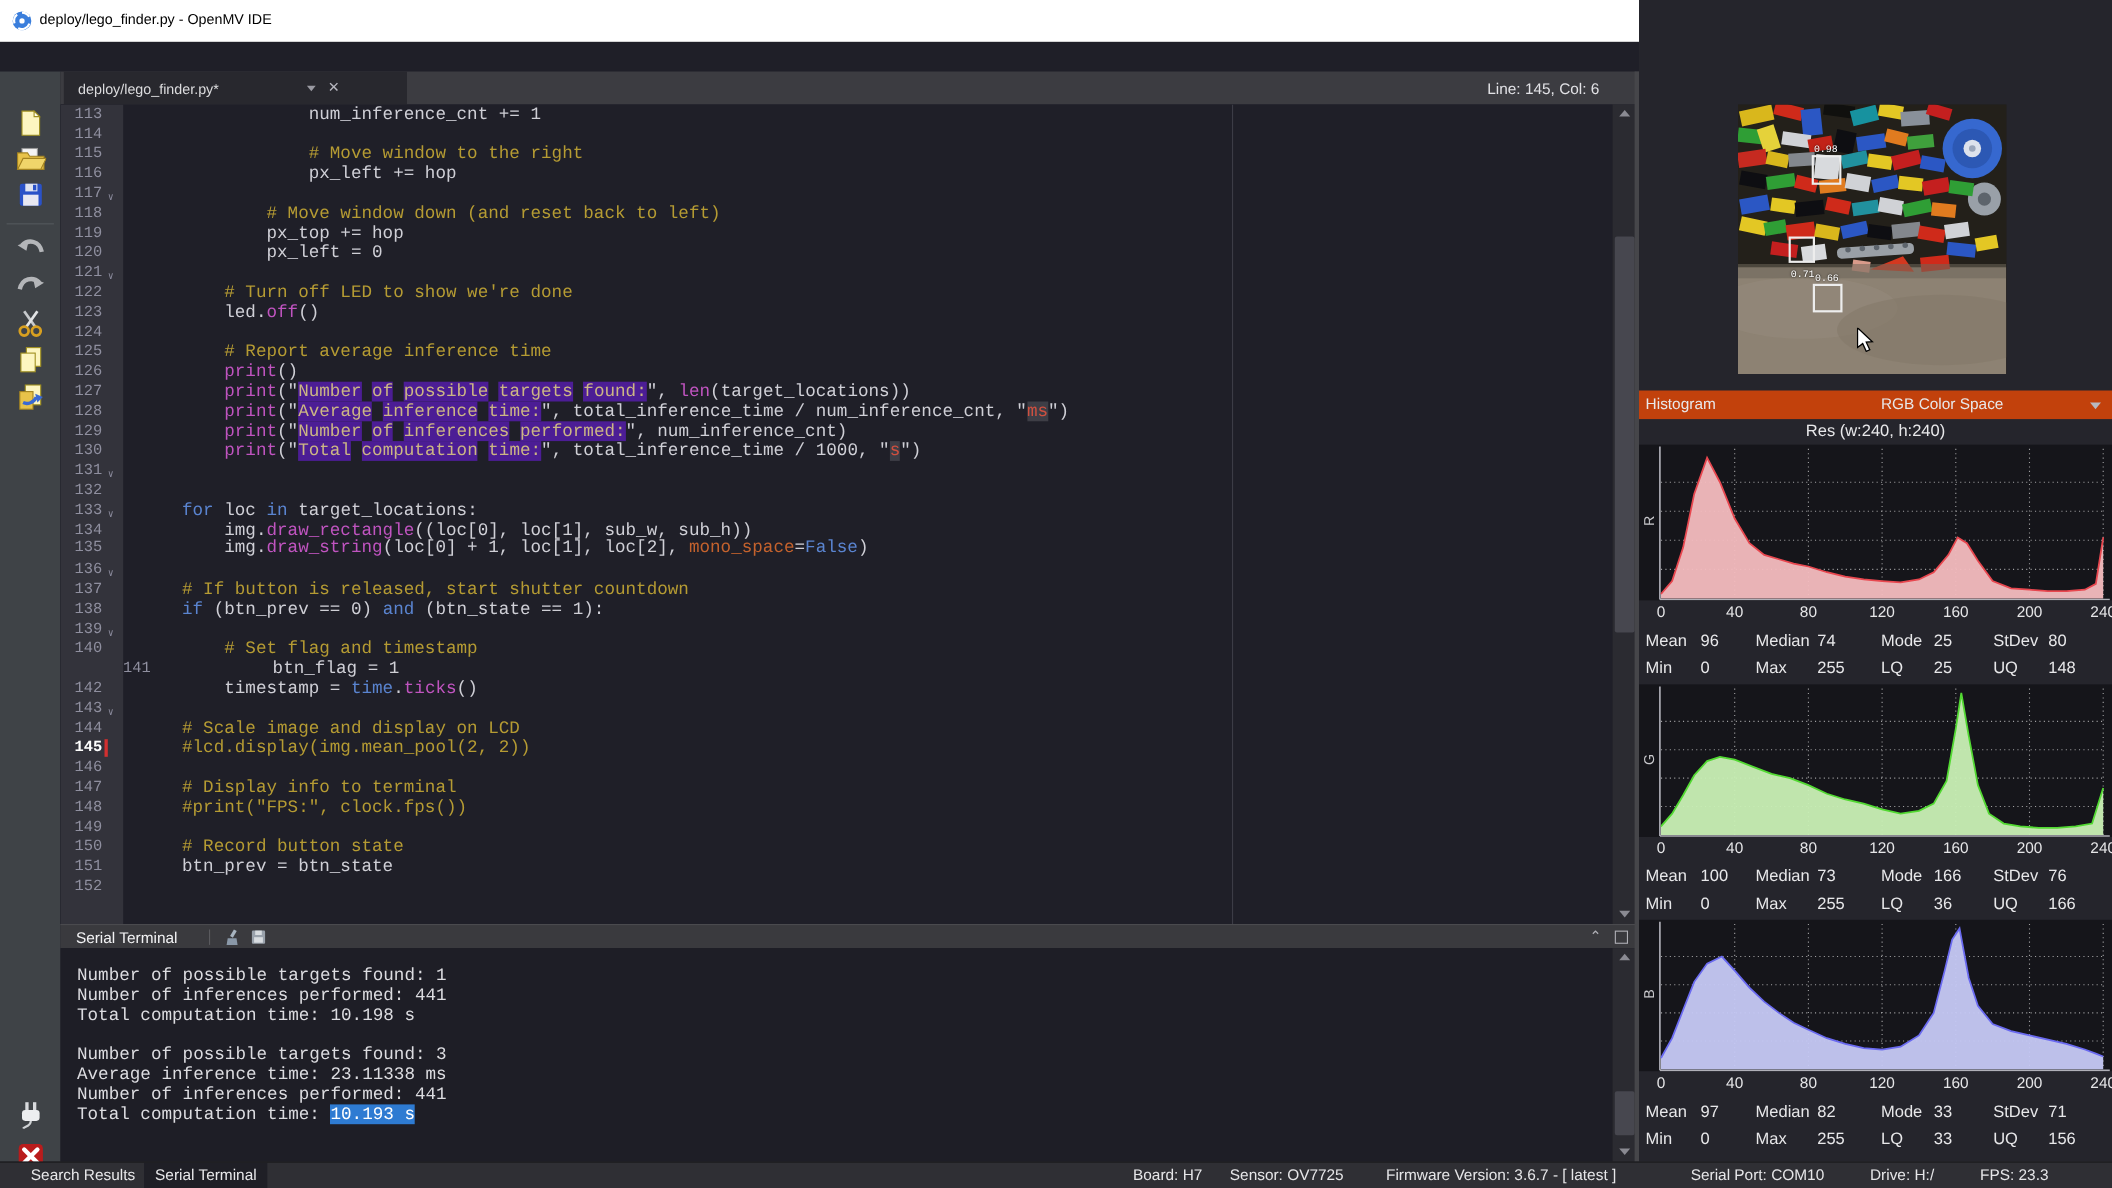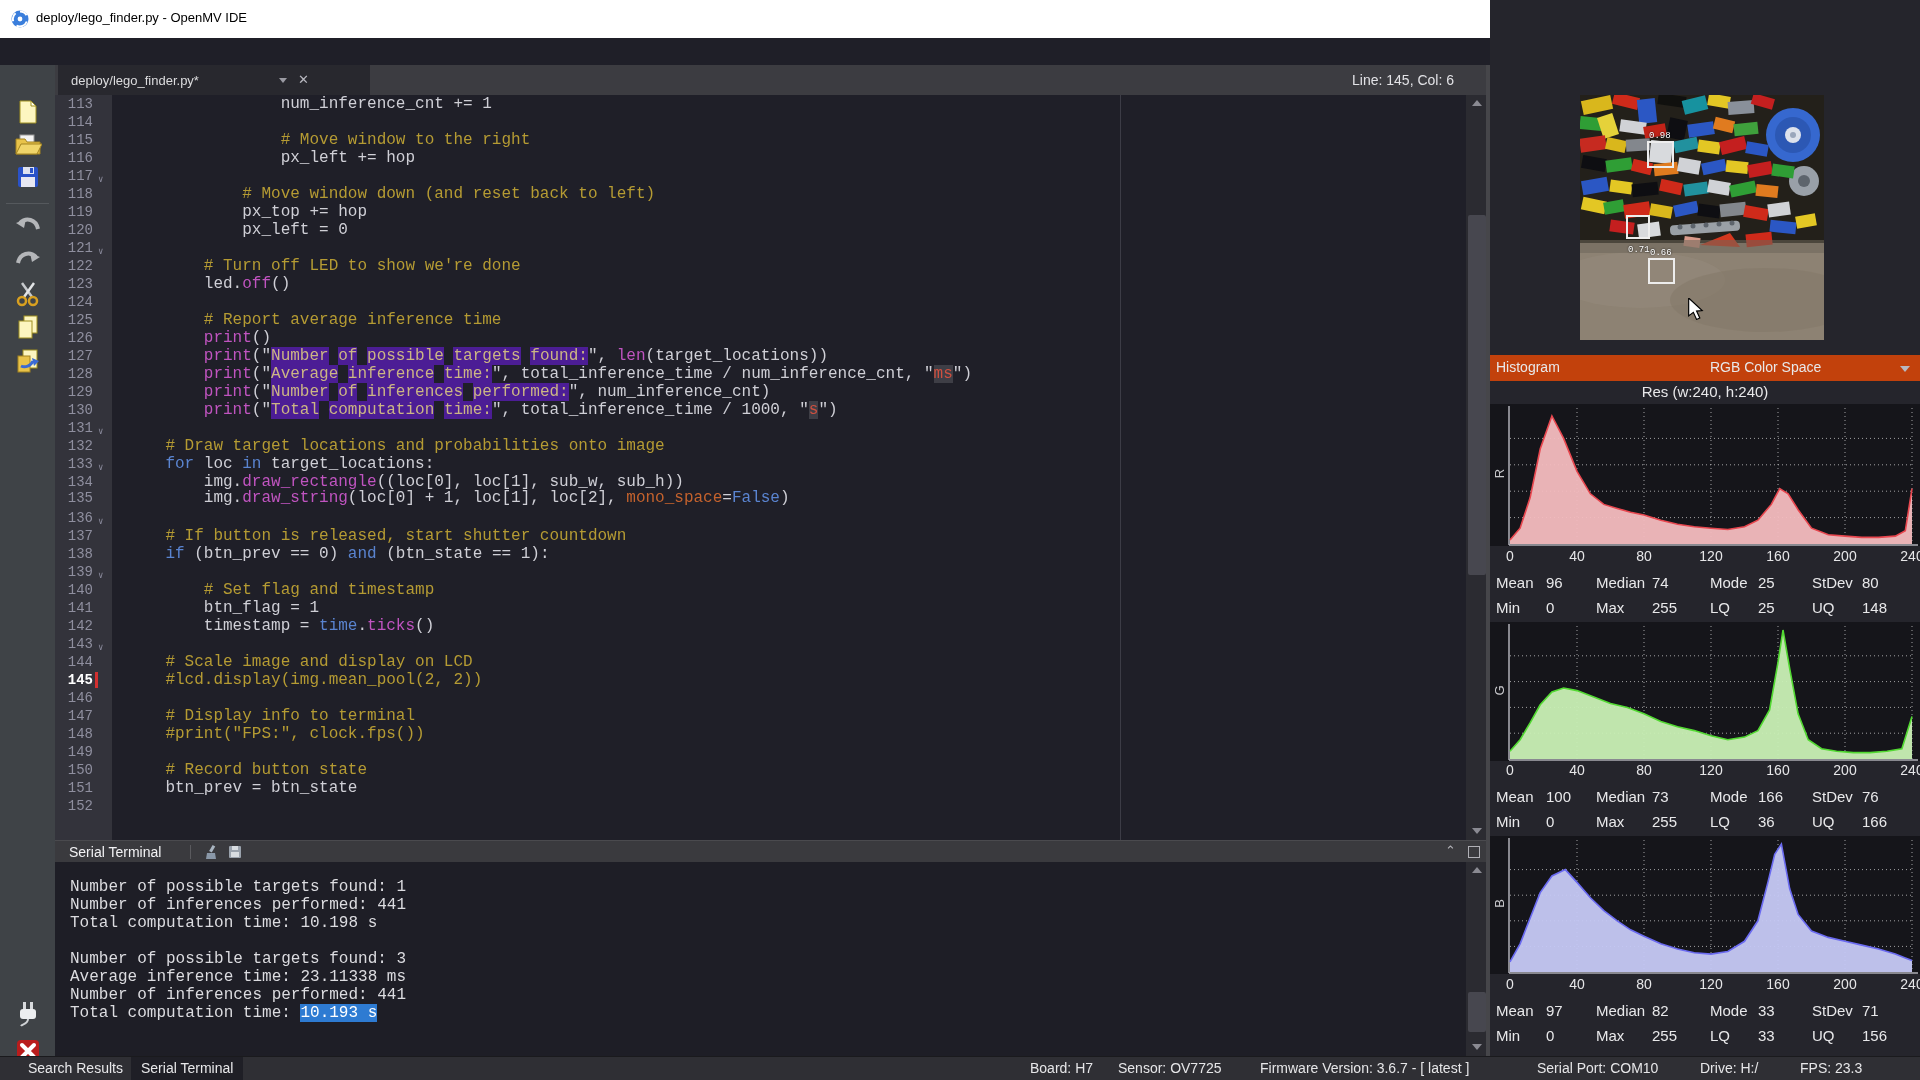--- a/index.html
+++ b/index.html
@@ -224,30 +224,30 @@
         <div class="crow" style="top: 162px;"><div class="cnum">122</div><div class="ctext"><span class="tk-c">        # Turn off LED to show we're done</span></div></div>
         <div class="crow" style="top: 180px;"><div class="cnum">123</div><div class="ctext"><span class="tk-d">        led.</span><span class="tk-m">off</span><span class="tk-d">()</span></div></div>
         <div class="crow" style="top: 198px;"><div class="cnum">124</div><div class="ctext"></div></div>
         <div class="crow" style="top: 216px;"><div class="cnum">125</div><div class="ctext"><span class="tk-c">        # Report average inference time</span></div></div>
         <div class="crow" style="top: 234px;"><div class="cnum">126</div><div class="ctext"><span class="tk-d">        </span><span class="tk-m">print</span><span class="tk-d">()</span></div></div>
         <div class="crow" style="top: 252px;"><div class="cnum">127</div><div class="ctext"><span class="tk-d">        </span><span class="tk-m">print</span><span class="tk-d">("</span><span class="tk-s">Number</span><span class="tk-d"> </span><span class="tk-s">of</span><span class="tk-d"> </span><span class="tk-s">possible</span><span class="tk-d"> </span><span class="tk-s">targets</span><span class="tk-d"> </span><span class="tk-s">found:</span><span class="tk-d">", </span><span class="tk-m">len</span><span class="tk-d">(target_locations))</span></div></div>
         <div class="crow" style="top: 270px;"><div class="cnum">128</div><div class="ctext"><span class="tk-d">        </span><span class="tk-m">print</span><span class="tk-d">("</span><span class="tk-s">Average</span><span class="tk-d"> </span><span class="tk-s">inference</span><span class="tk-d"> </span><span class="tk-s">time:</span><span class="tk-d">", total_inference_time / num_inference_cnt, "</span><span class="tk-e">ms</span><span class="tk-d">")</span></div></div>
         <div class="crow" style="top: 288px;"><div class="cnum">129</div><div class="ctext"><span class="tk-d">        </span><span class="tk-m">print</span><span class="tk-d">("</span><span class="tk-s">Number</span><span class="tk-d"> </span><span class="tk-s">of</span><span class="tk-d"> </span><span class="tk-s">inferences</span><span class="tk-d"> </span><span class="tk-s">performed:</span><span class="tk-d">", num_inference_cnt)</span></div></div>
         <div class="crow" style="top: 306px;"><div class="cnum">130</div><div class="ctext"><span class="tk-d">        </span><span class="tk-m">print</span><span class="tk-d">("</span><span class="tk-s">Total</span><span class="tk-d"> </span><span class="tk-s">computation</span><span class="tk-d"> </span><span class="tk-s">time:</span><span class="tk-d">", total_inference_time / 1000, "</span><span class="tk-e">s</span><span class="tk-d">")</span></div></div>
         <div class="crow" style="top: 324px;"><div class="cnum">131</div><div class="fold">∨</div><div class="ctext"></div></div>
-        <div class="crow" style="top: 342px;"><div class="cnum">132</div><div class="ctext"><span class="tk-c">    # Draw target locations and probabilities onto image</span></div></div>
+        <div class="crow" style="top: 342px;"><div class="cnum">132</div></div>
         <div class="crow" style="top: 360px;"><div class="cnum">133</div><div class="fold">∨</div><div class="ctext"><span class="tk-d">    </span><span class="tk-k">for</span><span class="tk-d"> loc </span><span class="tk-k">in</span><span class="tk-d"> target_locations:</span></div></div>
         <div class="crow" style="top: 378px;"><div class="cnum">134</div><div class="ctext"><span class="tk-d">        img.</span><span class="tk-m">draw_rectangle</span><span class="tk-d">((loc[0], loc[1], sub_w, sub_h))</span></div></div>
         <div class="crow" style="top: 394px;"><div class="cnum">135</div><div class="ctext"><span class="tk-d">        img.</span><span class="tk-m">draw_string</span><span class="tk-d">(loc[0] + 1, loc[1], loc[2], </span><span class="tk-a">mono_space</span><span class="tk-d">=</span><span class="tk-k">False</span><span class="tk-d">)</span></div></div>
         <div class="crow" style="top: 414px;"><div class="cnum">136</div><div class="fold">∨</div><div class="ctext"></div></div>
         <div class="crow" style="top: 432px;"><div class="cnum">137</div><div class="ctext"><span class="tk-c">    # If button is released, start shutter countdown</span></div></div>
         <div class="crow" style="top: 450px;"><div class="cnum">138</div><div class="ctext"><span class="tk-d">    </span><span class="tk-k">if</span><span class="tk-d"> (btn_prev == 0) </span><span class="tk-k">and</span><span class="tk-d"> (btn_state == 1):</span></div></div>
         <div class="crow" style="top: 468px;"><div class="cnum">139</div><div class="fold">∨</div><div class="ctext"></div></div>
         <div class="crow" style="top: 486px;"><div class="cnum">140</div><div class="ctext"><span class="tk-c">        # Set flag and timestamp</span></div></div>
-        <div class="crow" style="top: 504px;"><div class="cnum">141</div><div class="ctext"><span class="tk-d">        btn_flag = 1</span></div></div>
+        <div class="crow" style="top: 504px; margin-left: 44px;"><div class="cnum">141</div><div class="ctext"><span class="tk-d">        btn_flag = 1</span></div></div>
         <div class="crow" style="top: 522px;"><div class="cnum">142</div><div class="ctext"><span class="tk-d">        timestamp = </span><span class="tk-k">time</span><span class="tk-d">.</span><span class="tk-m">ticks</span><span class="tk-d">()</span></div></div>
         <div class="crow" style="top: 540px;"><div class="cnum">143</div><div class="fold">∨</div><div class="ctext"></div></div>
         <div class="crow" style="top: 558px;"><div class="cnum">144</div><div class="ctext"><span class="tk-c">    # Scale image and display on LCD</span></div></div>
         <div class="crow" style="top: 576px;"><div class="cnum cur">145</div><div class="curbar"></div><div class="ctext"><span class="tk-c">    #lcd.display(img.mean_pool(2, 2))</span></div></div>
         <div class="crow" style="top: 594px;"><div class="cnum">146</div><div class="ctext"></div></div>
         <div class="crow" style="top: 612px;"><div class="cnum">147</div><div class="ctext"><span class="tk-c">    # Display info to terminal</span></div></div>
         <div class="crow" style="top: 630px;"><div class="cnum">148</div><div class="ctext"><span class="tk-c">    #print("FPS:", clock.fps())</span></div></div>
         <div class="crow" style="top: 648px;"><div class="cnum">149</div><div class="ctext"></div></div>
         <div class="crow" style="top: 666px;"><div class="cnum">150</div><div class="ctext"><span class="tk-c">    # Record button state</span></div></div>
         <div class="crow" style="top: 684px;"><div class="cnum">151</div><div class="ctext"><span class="tk-d">    btn_prev = btn_state</span></div></div>

